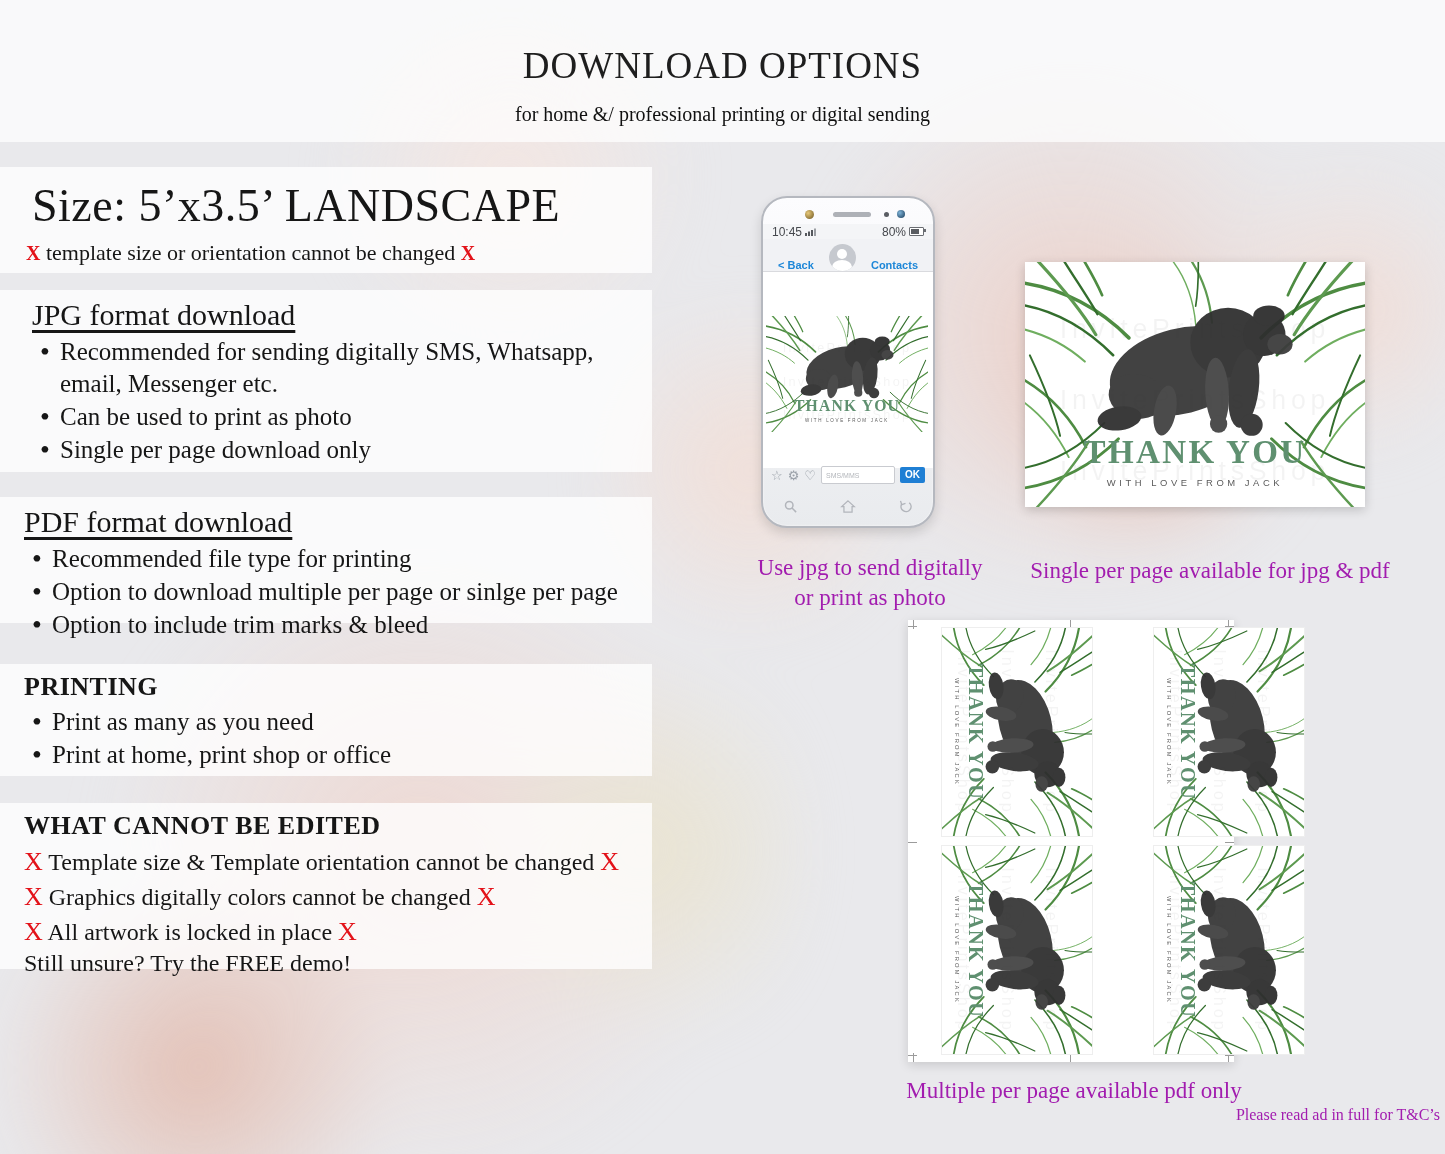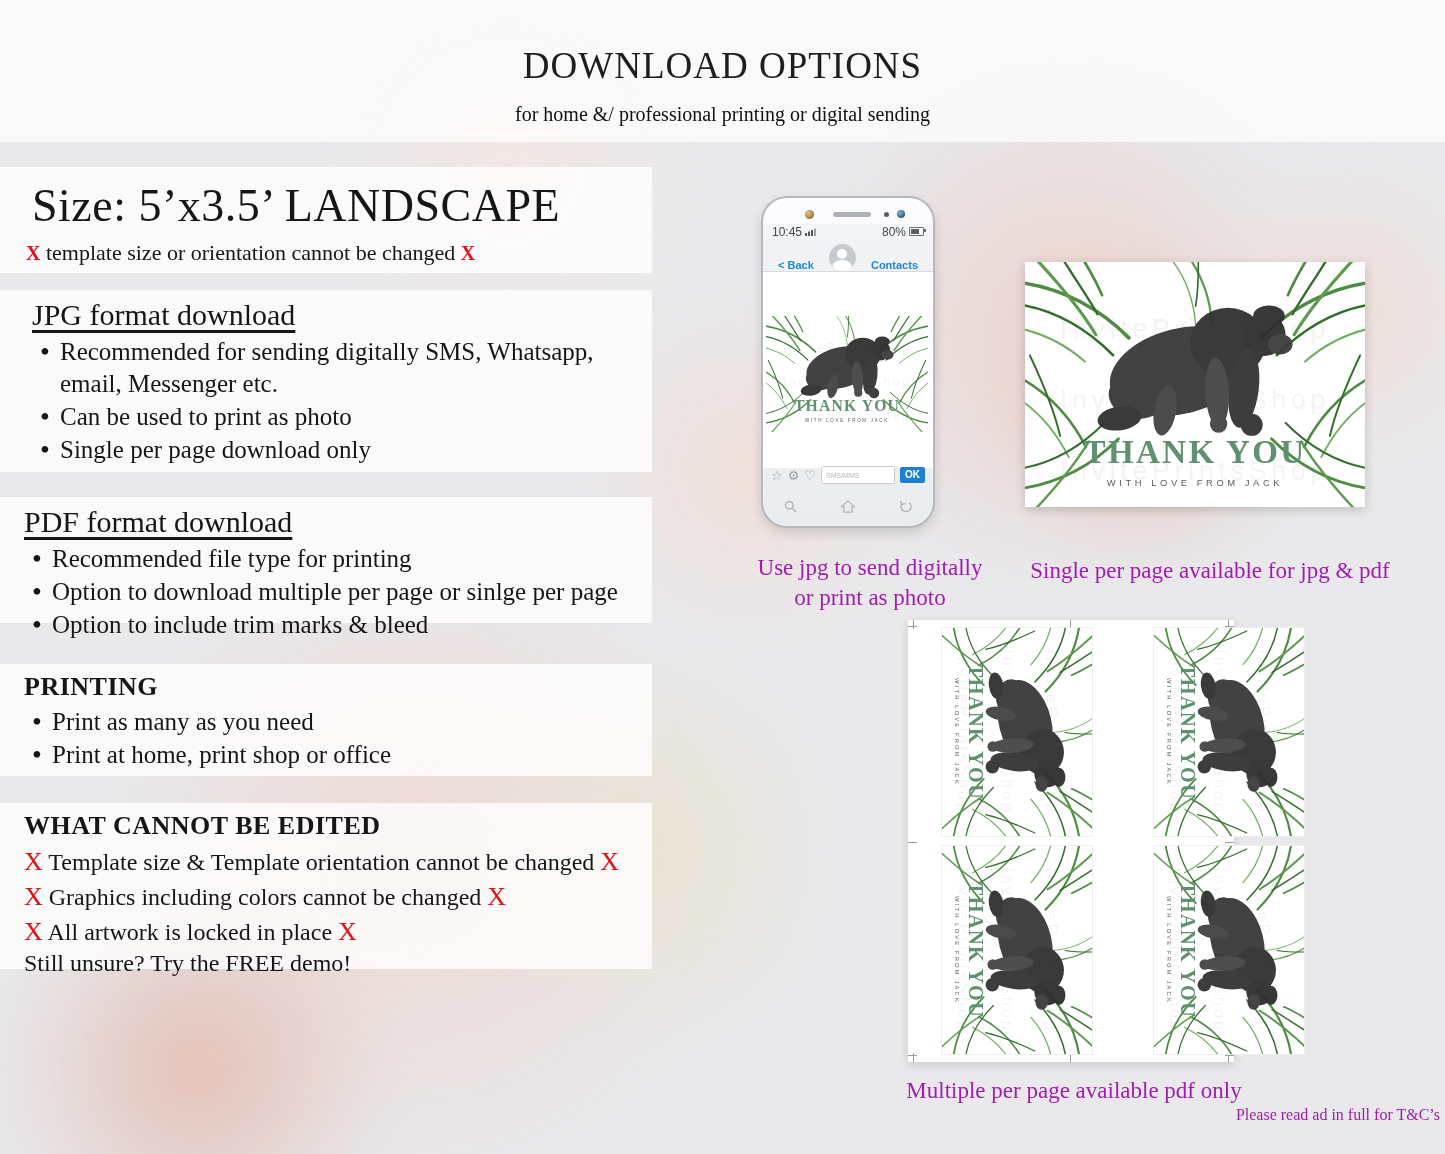--- a/index.html
+++ b/index.html
@@ -158,21 +158,21 @@
 
   <section class="panel edit-panel">
     <h3>WHAT CANNOT BE EDITED</h3>
     <p class="xline">
       <span class="rx">X</span>
       <span>Template size &amp; Template orientation cannot be changed</span>
       <span class="rx">X</span>
     </p>
     <p class="xline">
       <span class="rx">X</span>
-      <span>Graphics including colors cannot be changed</span>
+      <span>Graphics digitally colors cannot be changed</span>
       <span class="rx">X</span>
     </p>
     <p class="xline">
       <span class="rx">X</span>
       <span>All artwork is locked in place</span>
       <span class="rx">X</span>
     </p>
     <p class="edit-footer">Still unsure? Try the FREE demo!</p>
   </section>
 

